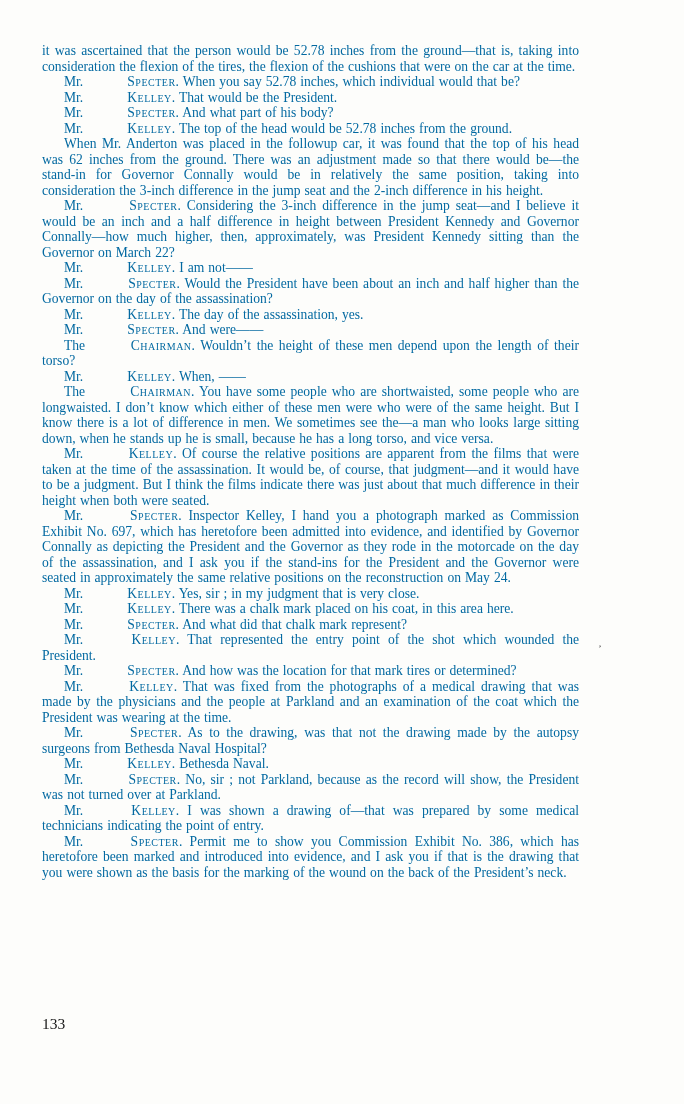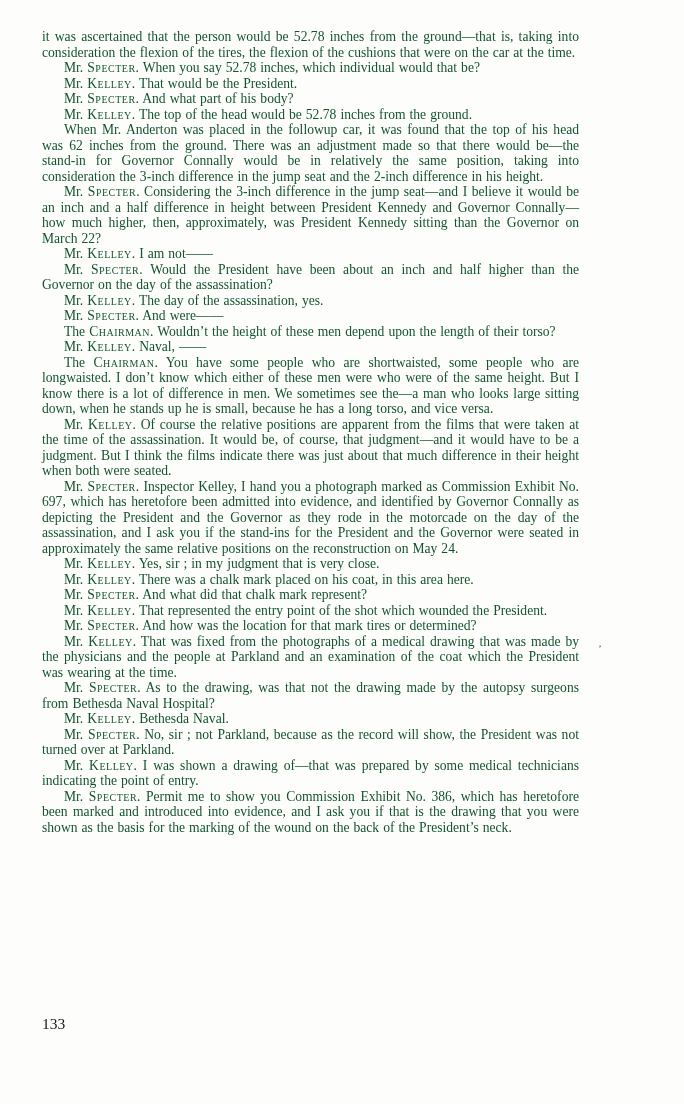--- a/index.html
+++ b/index.html
@@ -4,36 +4,37 @@
 <style>
   html, body { margin: 0; padding: 0; }
   body {
     width: 684px; height: 1104px;
     background: #fdfdfb;
     position: relative;
     overflow: hidden;
   }
   .page-text {
     position: absolute;
-    left: 42px; top: 29px;
+    left: 42px; top: 43px;
     width: 537px;
     font-family: "Liberation Serif", "DejaVu Serif", serif;
     font-size: 13.6px;
     line-height: 15.5px;
-    color: #14532d;
+    color: #0369a1;
     word-spacing: 0.6px;
   }
   .page-text p {
     margin: 0;
     text-align: justify;
   }
   .page-text p.indent { text-indent: 22px; }
   .sc {
     font-variant: small-caps;
     letter-spacing: 0.5px;
+    margin-left: 40px;
   }
   .page-number {
     position: absolute;
     left: 42px; top: 1015px;
     width: 535px;
     text-align: left;
     font-family: "Liberation Serif", "DejaVu Serif", serif;
     font-size: 15.5px;
     color: #151515;
   }
@@ -55,21 +56,21 @@
     <p class="indent"><span>Mr.</span> <span class="sc">Kelley</span>. <span>That would be the President.</span></p>
     <p class="indent"><span>Mr.</span> <span class="sc">Specter</span>. <span>And what part of his body?</span></p>
     <p class="indent"><span>Mr.</span> <span class="sc">Kelley</span>. <span>The top of the head would be 52.78 inches from the ground.</span></p>
     <p class="indent"><span>When Mr. Anderton was placed in the followup car, it was found that the top of his head was 62 inches from the ground.  There was an adjustment made so that there would be—the stand-in for Governor Connally would be in relatively the same position, taking into consideration the 3-inch difference in the jump seat and the 2-inch difference in his height.</span></p>
     <p class="indent"><span>Mr.</span> <span class="sc">Specter</span>. <span>Considering the 3-inch difference in the jump seat—and I believe it would be an inch and a half difference in height between President Kennedy and Governor Connally—how much higher, then, approximately, was President Kennedy sitting than the Governor on March 22?</span></p>
     <p class="indent"><span>Mr.</span> <span class="sc">Kelley</span>. <span>I am not——</span></p>
     <p class="indent"><span>Mr.</span> <span class="sc">Specter</span>. <span>Would the President have been about an inch and half higher than the Governor on the day of the assassination?</span></p>
     <p class="indent"><span>Mr.</span> <span class="sc">Kelley</span>. <span>The day of the assassination, yes.</span></p>
     <p class="indent"><span>Mr.</span> <span class="sc">Specter</span>. <span>And were——</span></p>
     <p class="indent"><span>The</span> <span class="sc">Chairman</span>. <span>Wouldn’t the height of these men depend upon the length of their torso?</span></p>
-    <p class="indent"><span>Mr.</span> <span class="sc">Kelley</span>. <span>Naval, ——</span></p>
+    <p class="indent"><span>Mr.</span> <span class="sc">Kelley</span>. <span>When, ——</span></p>
     <p class="indent"><span>The</span> <span class="sc">Chairman</span>. <span>You have some people who are shortwaisted, some people who are longwaisted.  I don’t know which either of these men were who were of the same height.  But I know there is a lot of difference in men.  We sometimes see the—a man who looks large sitting down, when he stands up he is small, because he has a long torso, and vice versa.</span></p>
     <p class="indent"><span>Mr.</span> <span class="sc">Kelley</span>. <span>Of course the relative positions are apparent from the films that were taken at the time of the assassination.  It would be, of course, that judgment—and it would have to be a judgment.  But I think the films indicate there was just about that much difference in their height when both were seated.</span></p>
     <p class="indent"><span>Mr.</span> <span class="sc">Specter</span>. <span>Inspector Kelley, I hand you a photograph marked as Commission Exhibit No. 697, which has heretofore been admitted into evidence, and identified by Governor Connally as depicting the President and the Governor as they rode in the motorcade on the day of the assassination, and I ask you if the stand-ins for the President and the Governor were seated in approximately the same relative positions on the reconstruction on May 24.</span></p>
     <p class="indent"><span>Mr.</span> <span class="sc">Kelley</span>. <span>Yes, sir ; in my judgment that is very close.</span></p>
     <p class="indent"><span>Mr.</span> <span class="sc">Kelley</span>. <span>There was a chalk mark placed on his coat, in this area here.</span></p>
     <p class="indent"><span>Mr.</span> <span class="sc">Specter</span>. <span>And what did that chalk mark represent?</span></p>
     <p class="indent"><span>Mr.</span> <span class="sc">Kelley</span>. <span>That represented the entry point of the shot which wounded the President.</span></p>
     <p class="indent"><span>Mr.</span> <span class="sc">Specter</span>. <span>And how was the location for that mark tires or determined?</span></p>
     <p class="indent"><span>Mr.</span> <span class="sc">Kelley</span>. <span>That was fixed from the photographs of a medical drawing that was made by the physicians and the people at Parkland and an examination of the coat which the President was wearing at the time.</span></p>
     <p class="indent"><span>Mr.</span> <span class="sc">Specter</span>. <span>As to the drawing, was that not the drawing made by the autopsy surgeons from Bethesda Naval Hospital?</span></p>

